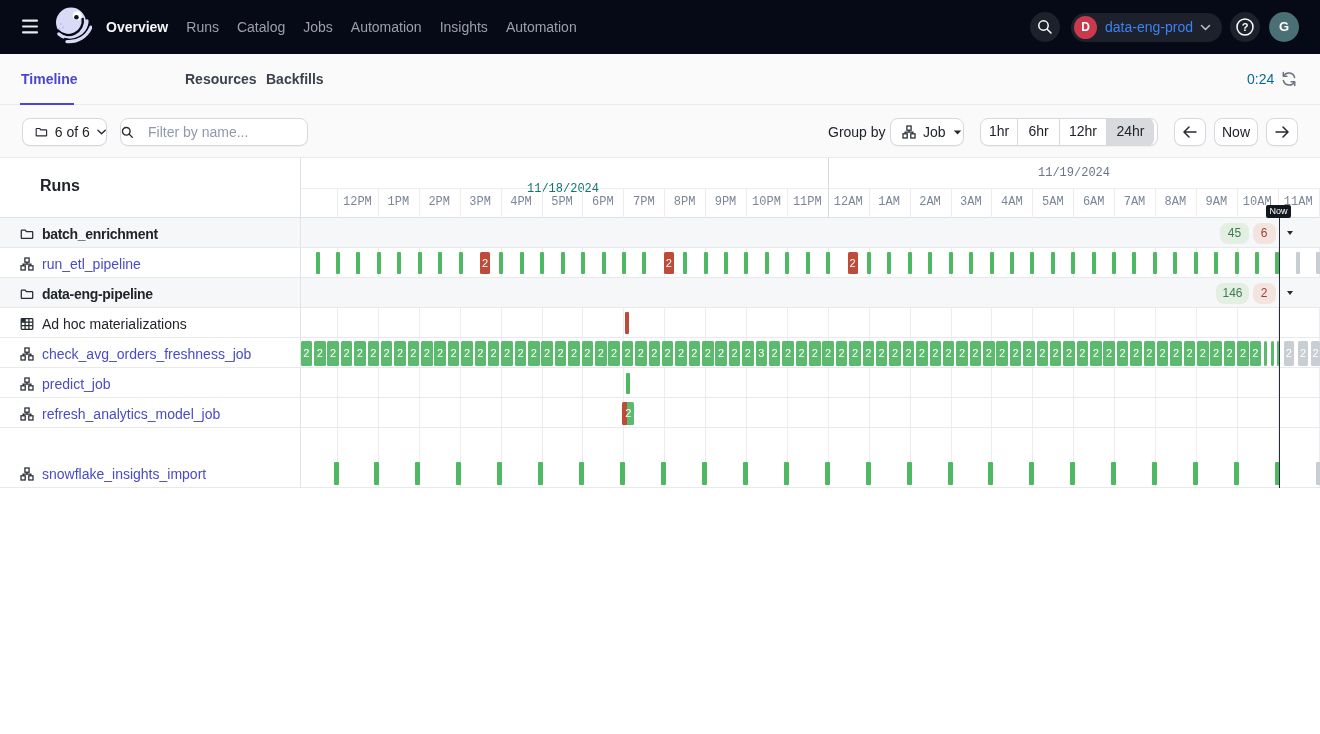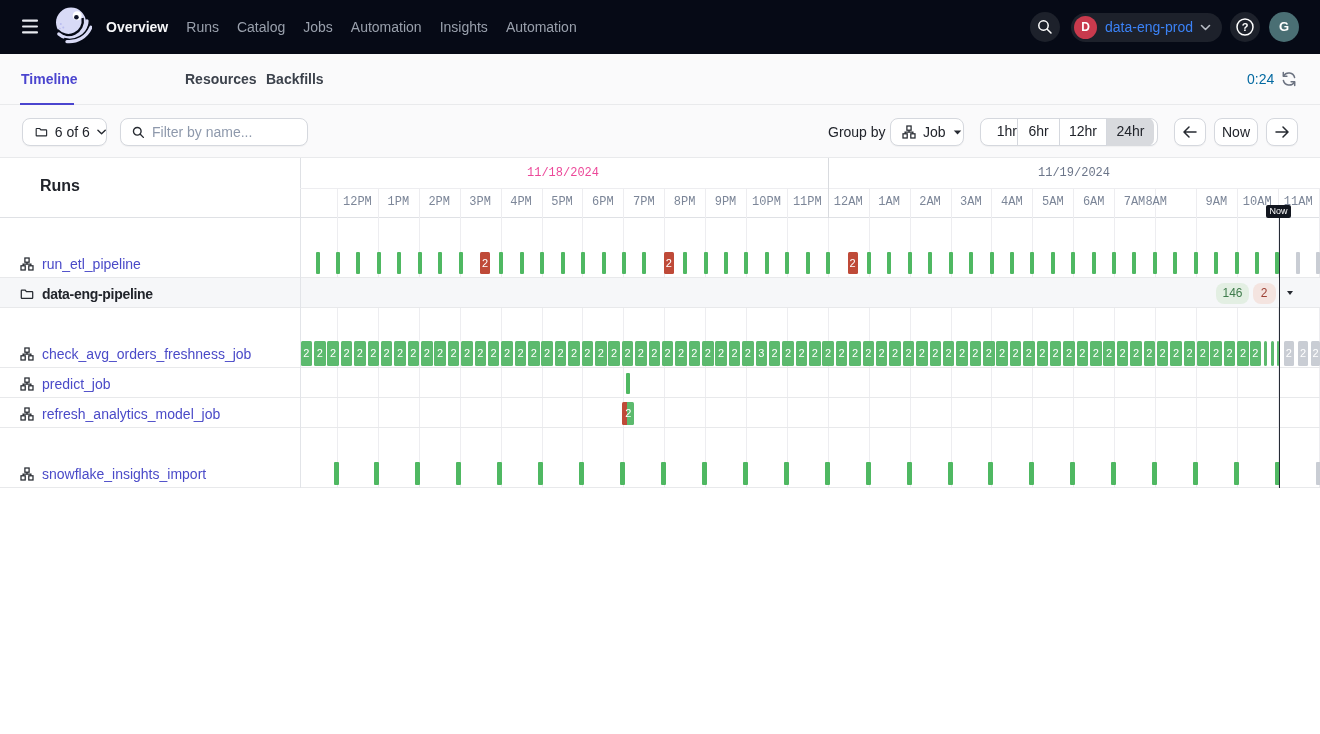--- a/index.html
+++ b/index.html
@@ -97,63 +97,63 @@
 <div class="toolbar">
 <div class="btn" style="left:22px;width:85px;padding-left:12px;gap:7px;font-weight:500">
       <svg width="14" height="14" viewBox="0 0 14 14" fill="none">
         <path d="M1.9 3.2h3.3l1.2 1.5h5.7c.3 0 .6.3.6.6v5.4c0 .3-.3.6-.6.6H1.9c-.3 0-.6-.3-.6-.6V3.8c0-.3.3-.6.6-.6z" stroke="#262a31" stroke-width="1.25"></path>
       </svg>
       <span>6 of 6</span>
       <svg width="10" height="6" viewBox="0 0 10 6" fill="none">
         <path d="M1 1l4 4 4-4" stroke="#262a31" stroke-width="1.5" stroke-linecap="round" stroke-linejoin="round"></path>
       </svg>
     </div>
-<div class="btn" style="left:120px;width:188px;padding-left:11px;gap:7px;color:#8e99ac">
+<div class="btn" style="left:120px;width:188px;gap:14px;color:#8e99ac">
       <svg width="13" height="13" viewBox="0 0 16 16" fill="none">
         <circle cx="6.5" cy="6.5" r="4.7" stroke="#262a31" stroke-width="1.7"></circle>
         <path d="M10.2 10.2L14 14" stroke="#262a31" stroke-width="1.7" stroke-linecap="round"></path>
       </svg>
       <span>Filter by name...</span>
     </div>
 <div style="position:absolute;left:828px;top:13px;height:28px;line-height:28px;font-size:14px;color:#21242b">Group by</div>
 <div class="btn" style="left:890px;width:74px;padding-left:11px;gap:7px;font-weight:500">
       <svg width="14" height="14" viewBox="0 0 14 14" fill="none">
         <rect x="4.9" y="1" width="4.2" height="4.2" stroke="#262a31" stroke-width="1.25"></rect>
         <rect x="1" y="8.8" width="4.2" height="4.2" stroke="#262a31" stroke-width="1.25"></rect>
         <rect x="8.8" y="8.8" width="4.2" height="4.2" stroke="#262a31" stroke-width="1.25"></rect>
         <path d="M7 5.2v2M3.1 8.8V7.2h7.8v1.6" stroke="#262a31" stroke-width="1.25" fill="none"></path>
       </svg>
       <span>Job</span>
       <svg width="9" height="5" viewBox="0 0 10 6">
         <path d="M0.5 0.5L5 5.5L9.5 0.5z" fill="#262a31"></path>
       </svg>
     </div>
 <div class="btn" style="left:980px;width:178px;padding:0">
-<div style="width:36px;text-align:right;height:28px;line-height:27px;">1hr</div>
+<div style="width:36px;text-align:center;height:28px;line-height:27px;">1hr</div>
 <div style="width:42px;text-align:center;border-left:1px solid #d5d8de;height:28px;line-height:27px;">6hr</div>
 <div style="width:47px;text-align:center;border-left:1px solid #d5d8de;height:28px;line-height:27px;">12hr</div>
 <div style="width:48px;text-align:center;border-left:1px solid #d5d8de;height:28px;line-height:27px;background:#d8dade;border-radius:0 7px 7px 0;font-weight:500">24hr</div>
 </div>
 <div class="btn" style="left:1174px;width:32px;justify-content:center">
       <svg width="14" height="12" viewBox="0 0 14 12" fill="none">
         <path d="M13 6H1.5M6 1L1 6l5 5" stroke="#262a31" stroke-width="1.5" stroke-linecap="round" stroke-linejoin="round"></path>
       </svg>
     </div>
 <div class="btn" style="left:1214px;width:44px;justify-content:center;font-weight:500">Now</div>
 <div class="btn" style="left:1266px;width:32px;justify-content:center">
       <svg width="14" height="12" viewBox="0 0 14 12" fill="none">
         <path d="M1 6h11.5M8 1l5 5-5 5" stroke="#262a31" stroke-width="1.5" stroke-linecap="round" stroke-linejoin="round"></path>
       </svg>
     </div>
 </div>
 <div class="hdr">
 <div style="position:absolute;left:40px;top:19px;font-size:16px;font-weight:600;color:#21242b">Runs</div>
 <div style="position:absolute;left:300px;top:0;width:1px;height:60px;background:#dfe1e5"></div>
 <div style="position:absolute;left:0;top:30px;width:1320px;height:1px;background:#ededf0;margin-left:300px;width:1020px"></div>
-<div class="mono" style="position:absolute;left:463px;top:8px;width:200px;text-align:center;font-size:12px;color:#ec4899">11/18/2024</div>
+<div class="mono" style="position:absolute;left:463px;top:24px;width:200px;text-align:center;font-size:12px;color:#0f766e">11/18/2024</div>
 <div class="mono" style="position:absolute;left:974px;top:8px;width:200px;text-align:center;font-size:12px;color:#6b7589">11/19/2024</div>
 <div style="position:absolute;left:337.0px;top:30px;width:1px;height:30px;background:#ededf0"></div>
 <div style="position:absolute;left:377.9px;top:30px;width:1px;height:30px;background:#ededf0"></div>
 <div style="position:absolute;left:418.8px;top:30px;width:1px;height:30px;background:#ededf0"></div>
 <div style="position:absolute;left:459.7px;top:30px;width:1px;height:30px;background:#ededf0"></div>
 <div style="position:absolute;left:500.6px;top:30px;width:1px;height:30px;background:#ededf0"></div>
 <div style="position:absolute;left:541.5px;top:30px;width:1px;height:30px;background:#ededf0"></div>
 <div style="position:absolute;left:582.4px;top:30px;width:1px;height:30px;background:#ededf0"></div>
 <div style="position:absolute;left:623.3px;top:30px;width:1px;height:30px;background:#ededf0"></div>
 <div style="position:absolute;left:664.2px;top:30px;width:1px;height:30px;background:#ededf0"></div>
@@ -186,21 +186,21 @@
 <div class="mono" style="position:absolute;left:766.5px;top:37px;width:60px;margin-left:-30px;text-align:center;font-size:12px;color:#7c8698">10PM</div>
 <div class="mono" style="position:absolute;left:807.3px;top:37px;width:60px;margin-left:-30px;text-align:center;font-size:12px;color:#7c8698">11PM</div>
 <div class="mono" style="position:absolute;left:848.2px;top:37px;width:60px;margin-left:-30px;text-align:center;font-size:12px;color:#7c8698">12AM</div>
 <div class="mono" style="position:absolute;left:889.1px;top:37px;width:60px;margin-left:-30px;text-align:center;font-size:12px;color:#7c8698">1AM</div>
 <div class="mono" style="position:absolute;left:930.0px;top:37px;width:60px;margin-left:-30px;text-align:center;font-size:12px;color:#7c8698">2AM</div>
 <div class="mono" style="position:absolute;left:970.9px;top:37px;width:60px;margin-left:-30px;text-align:center;font-size:12px;color:#7c8698">3AM</div>
 <div class="mono" style="position:absolute;left:1011.9px;top:37px;width:60px;margin-left:-30px;text-align:center;font-size:12px;color:#7c8698">4AM</div>
 <div class="mono" style="position:absolute;left:1052.8px;top:37px;width:60px;margin-left:-30px;text-align:center;font-size:12px;color:#7c8698">5AM</div>
 <div class="mono" style="position:absolute;left:1093.7px;top:37px;width:60px;margin-left:-30px;text-align:center;font-size:12px;color:#7c8698">6AM</div>
 <div class="mono" style="position:absolute;left:1134.5px;top:37px;width:60px;margin-left:-30px;text-align:center;font-size:12px;color:#7c8698">7AM</div>
-<div class="mono" style="position:absolute;left:1175.4px;top:37px;width:60px;margin-left:-30px;font-size:12px;color:#7c8698">8AM</div>
+<div class="mono" style="position:absolute;left:1175.4px;top:37px;width:60px;margin-left:-30px;text-align:center;font-size:12px;color:#7c8698">8AM</div>
 <div class="mono" style="position:absolute;left:1216.3px;top:37px;width:60px;margin-left:-30px;text-align:center;font-size:12px;color:#7c8698">9AM</div>
 <div class="mono" style="position:absolute;left:1257.2px;top:37px;width:60px;margin-left:-30px;text-align:center;font-size:12px;color:#7c8698">10AM</div>
 <div class="mono" style="position:absolute;left:1298.2px;top:37px;width:60px;margin-left:-30px;text-align:center;font-size:12px;color:#7c8698">11AM</div>
 <div style="position:absolute;left:1266px;top:47px;width:25px;height:13px;background:#12161f;border-radius:2px;color:#fff;font-size:9px;line-height:13px;text-align:center">Now</div>
 </div>
 <div class="rows">
 <div class="gl" style="left:337.0px;height:270px"></div>
 <div class="gl" style="left:377.9px;height:270px"></div>
 <div class="gl" style="left:418.8px;height:270px"></div>
 <div class="gl" style="left:459.7px;height:270px"></div>
@@ -218,20 +218,31 @@
 <div class="gl" style="left:950.5px;height:270px"></div>
 <div class="gl" style="left:991.4px;height:270px"></div>
 <div class="gl" style="left:1032.3px;height:270px"></div>
 <div class="gl" style="left:1073.2px;height:270px"></div>
 <div class="gl" style="left:1114.1px;height:270px"></div>
 <div class="gl" style="left:1155.0px;height:270px"></div>
 <div class="gl" style="left:1195.9px;height:270px"></div>
 <div class="gl" style="left:1236.8px;height:270px"></div>
 <div class="gl" style="left:1277.7px;height:270px"></div>
 <div class="gl" style="left:1318.6px;height:270px"></div>
+<div class="row grouprow" style="top:0px">
+<div class="rowlab">
+        <svg width="14" height="14" viewBox="0 0 14 14" fill="none">
+          <path d="M1.9 3.2h3.3l1.2 1.5h5.7c.3 0 .6.3.6.6v5.4c0 .3-.3.6-.6.6H1.9c-.3 0-.6-.3-.6-.6V3.8c0-.3.3-.6.6-.6z" stroke="#262a31" stroke-width="1.25"></path>
+        </svg>
+        <span class="glab">batch_enrichment</span>
+      </div>
+<div class="pill pg" style="left:1220.0px;width:29px">45</div>
+<div class="pill pp" style="left:1252.5px;width:23px">6</div>
+<div class="caret"></div>
+</div>
 <div class="row" style="top:30px">
 <div class="rowlab">
         <svg width="14" height="14" viewBox="0 0 14 14" fill="none">
           <rect x="4.9" y="1" width="4.2" height="4.2" stroke="#262a31" stroke-width="1.25"></rect>
           <rect x="1" y="8.8" width="4.2" height="4.2" stroke="#262a31" stroke-width="1.25"></rect>
           <rect x="8.8" y="8.8" width="4.2" height="4.2" stroke="#262a31" stroke-width="1.25"></rect>
           <path d="M7 5.2v2M3.1 8.8V7.2h7.8v1.6" stroke="#262a31" stroke-width="1.25" fill="none"></path>
         </svg>
         <span class="jlab">run_etl_pipeline</span>
       </div>
@@ -289,20 +300,31 @@
 <div class="row grouprow" style="top:60px">
 <div class="rowlab">
         <svg width="14" height="14" viewBox="0 0 14 14" fill="none">
           <path d="M1.9 3.2h3.3l1.2 1.5h5.7c.3 0 .6.3.6.6v5.4c0 .3-.3.6-.6.6H1.9c-.3 0-.6-.3-.6-.6V3.8c0-.3.3-.6.6-.6z" stroke="#262a31" stroke-width="1.25"></path>
         </svg>
         <span class="glab">data-eng-pipeline</span>
       </div>
 <div class="pill pg" style="left:1216.0px;width:33px">146</div>
 <div class="pill pp" style="left:1252.5px;width:23px">2</div>
 <div class="caret"></div>
+</div>
+<div class="row" style="top:90px">
+<div class="rowlab">
+        <svg width="14" height="14" viewBox="0 0 14 14" fill="none">
+          <rect x="1.2" y="1.7" width="11.6" height="10.6" rx="0.8" stroke="#262a31" stroke-width="1.25"></rect>
+          <path d="M1.2 5h11.6M1.2 8.6h11.6M5.1 1.7v10.6M8.9 1.7v10.6" stroke="#262a31" stroke-width="1.25"></path>
+          <rect x="1.4" y="2" width="3.6" height="2.9" fill="#262a31"></rect>
+        </svg>
+        <span class="plab">Ad hoc materializations</span>
+      </div>
+<div style="position:absolute;left:625.4px;top:4px;width:3.5px;height:22px;background:#bf4a38;border-radius:1px"></div>
 </div>
 <div class="row" style="top:120px">
 <div class="rowlab">
         <svg width="14" height="14" viewBox="0 0 14 14" fill="none">
           <rect x="4.9" y="1" width="4.2" height="4.2" stroke="#262a31" stroke-width="1.25"></rect>
           <rect x="1" y="8.8" width="4.2" height="4.2" stroke="#262a31" stroke-width="1.25"></rect>
           <rect x="8.8" y="8.8" width="4.2" height="4.2" stroke="#262a31" stroke-width="1.25"></rect>
           <path d="M7 5.2v2M3.1 8.8V7.2h7.8v1.6" stroke="#262a31" stroke-width="1.25" fill="none"></path>
         </svg>
         <span class="jlab">check_avg_orders_freshness_job</span>

